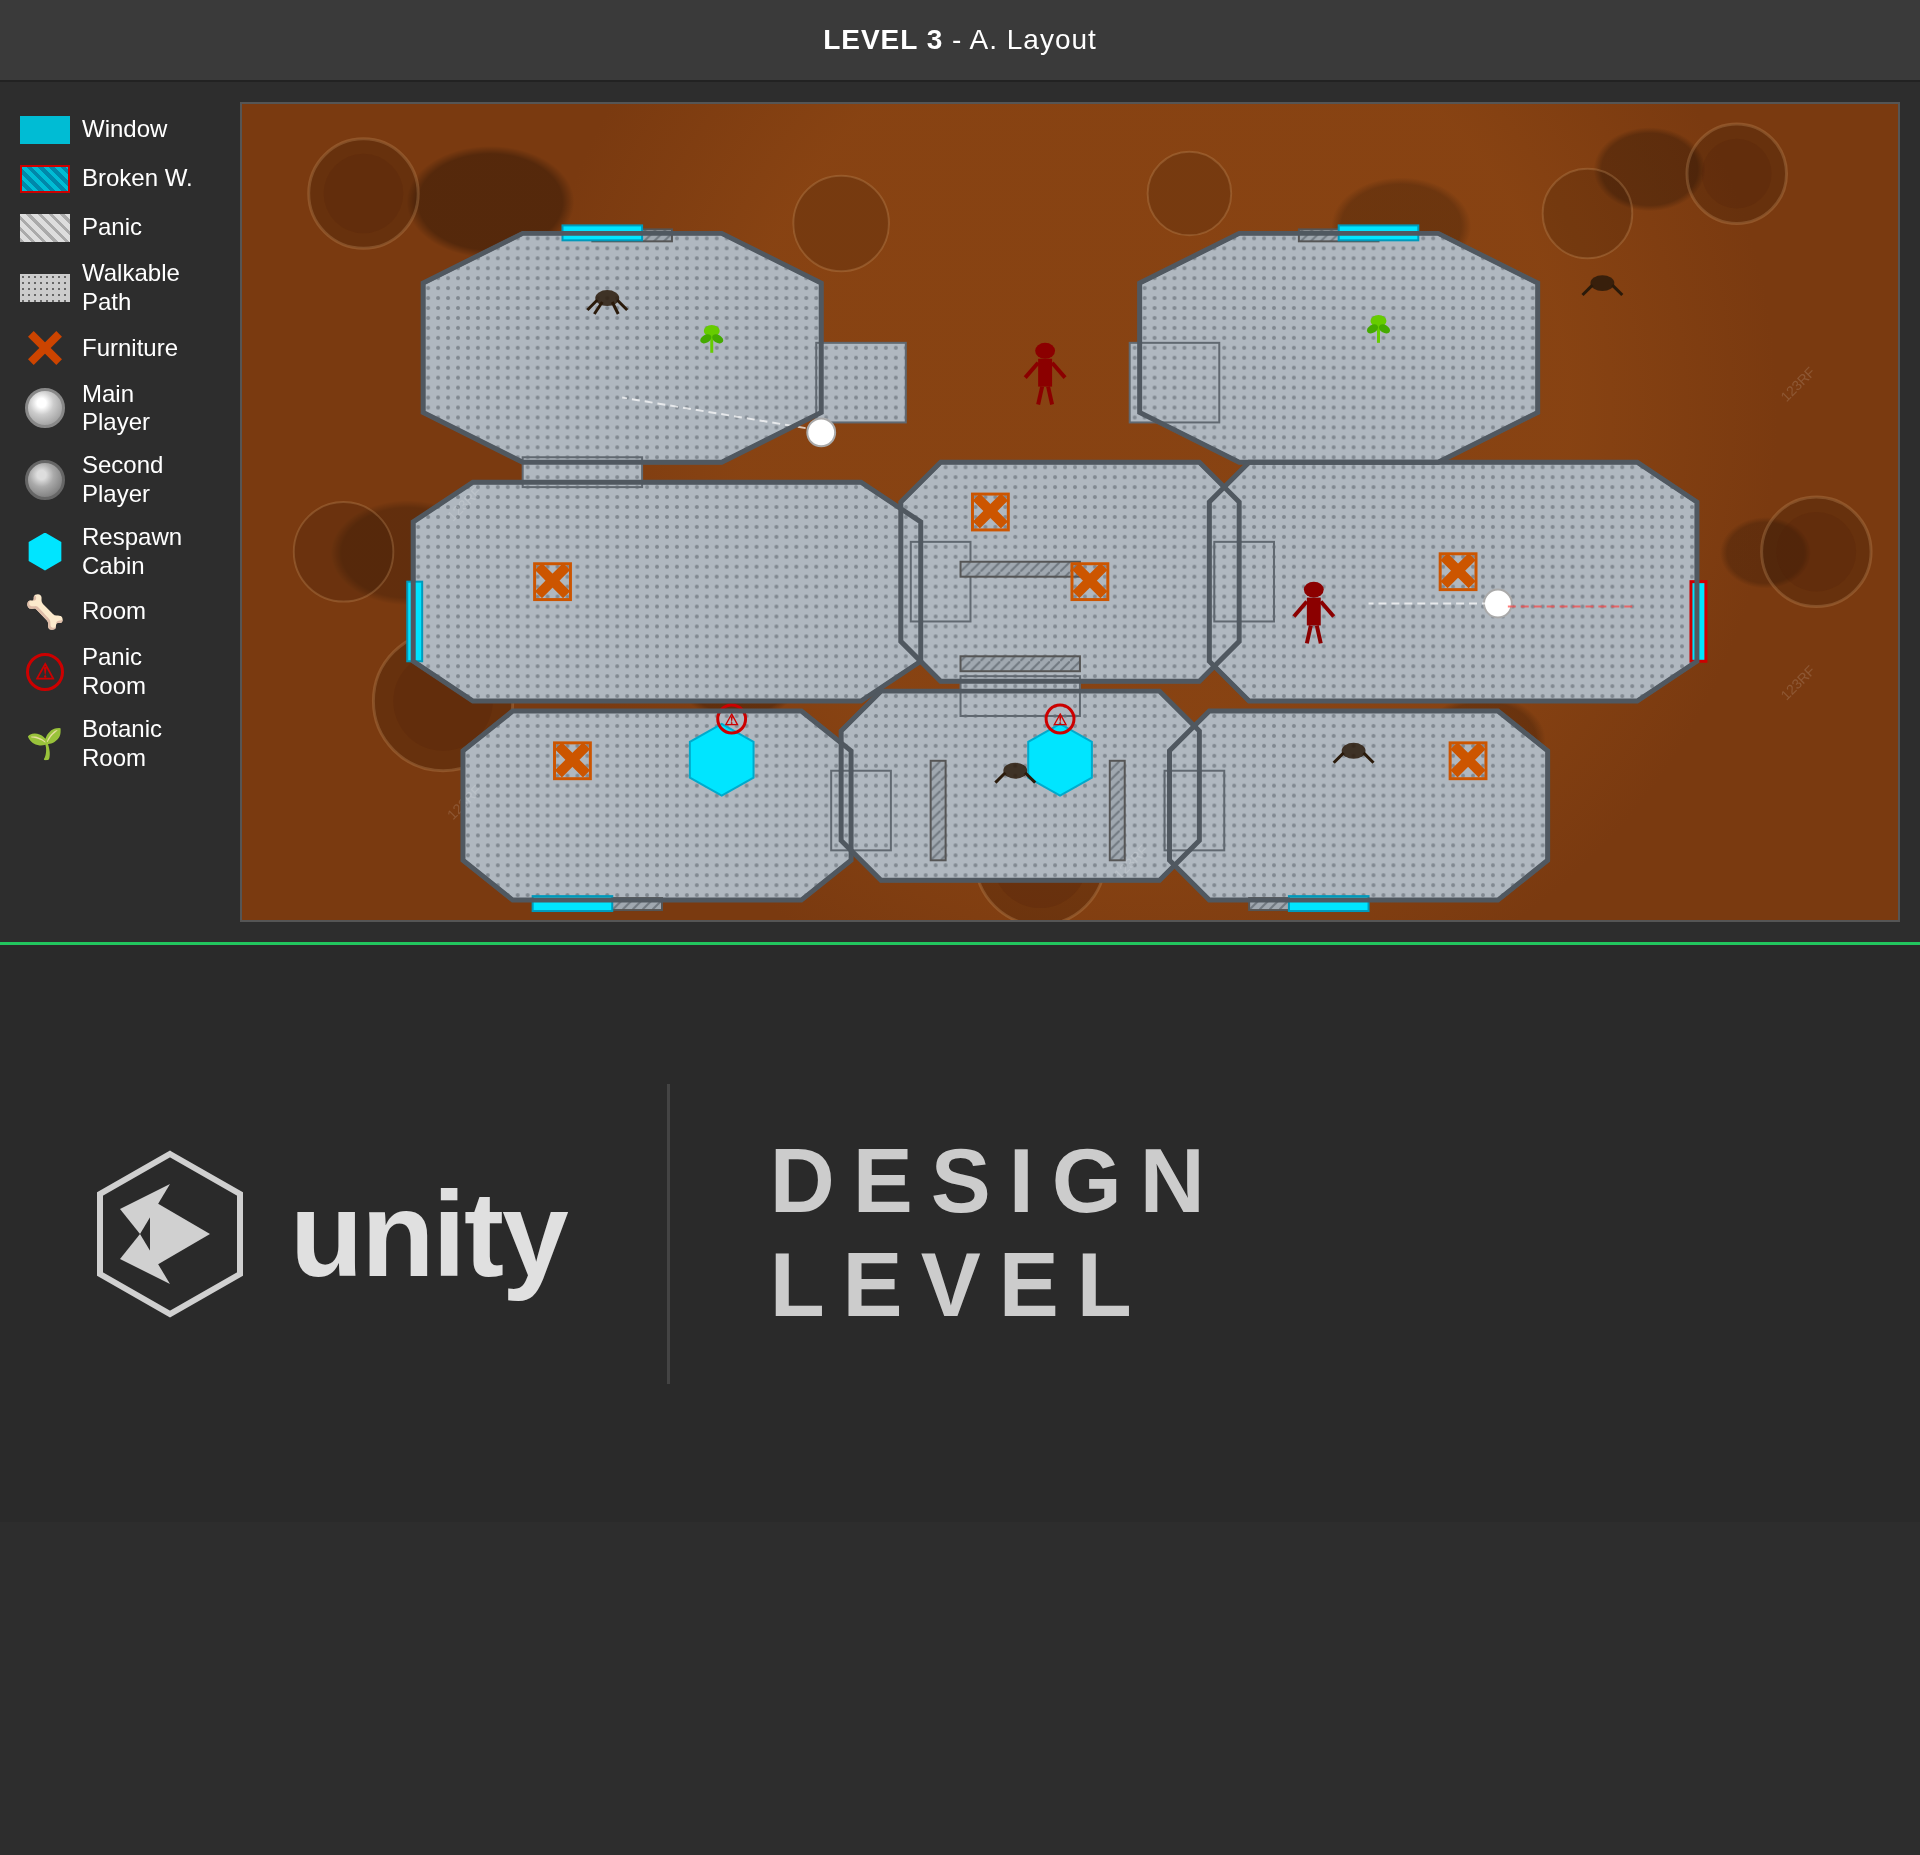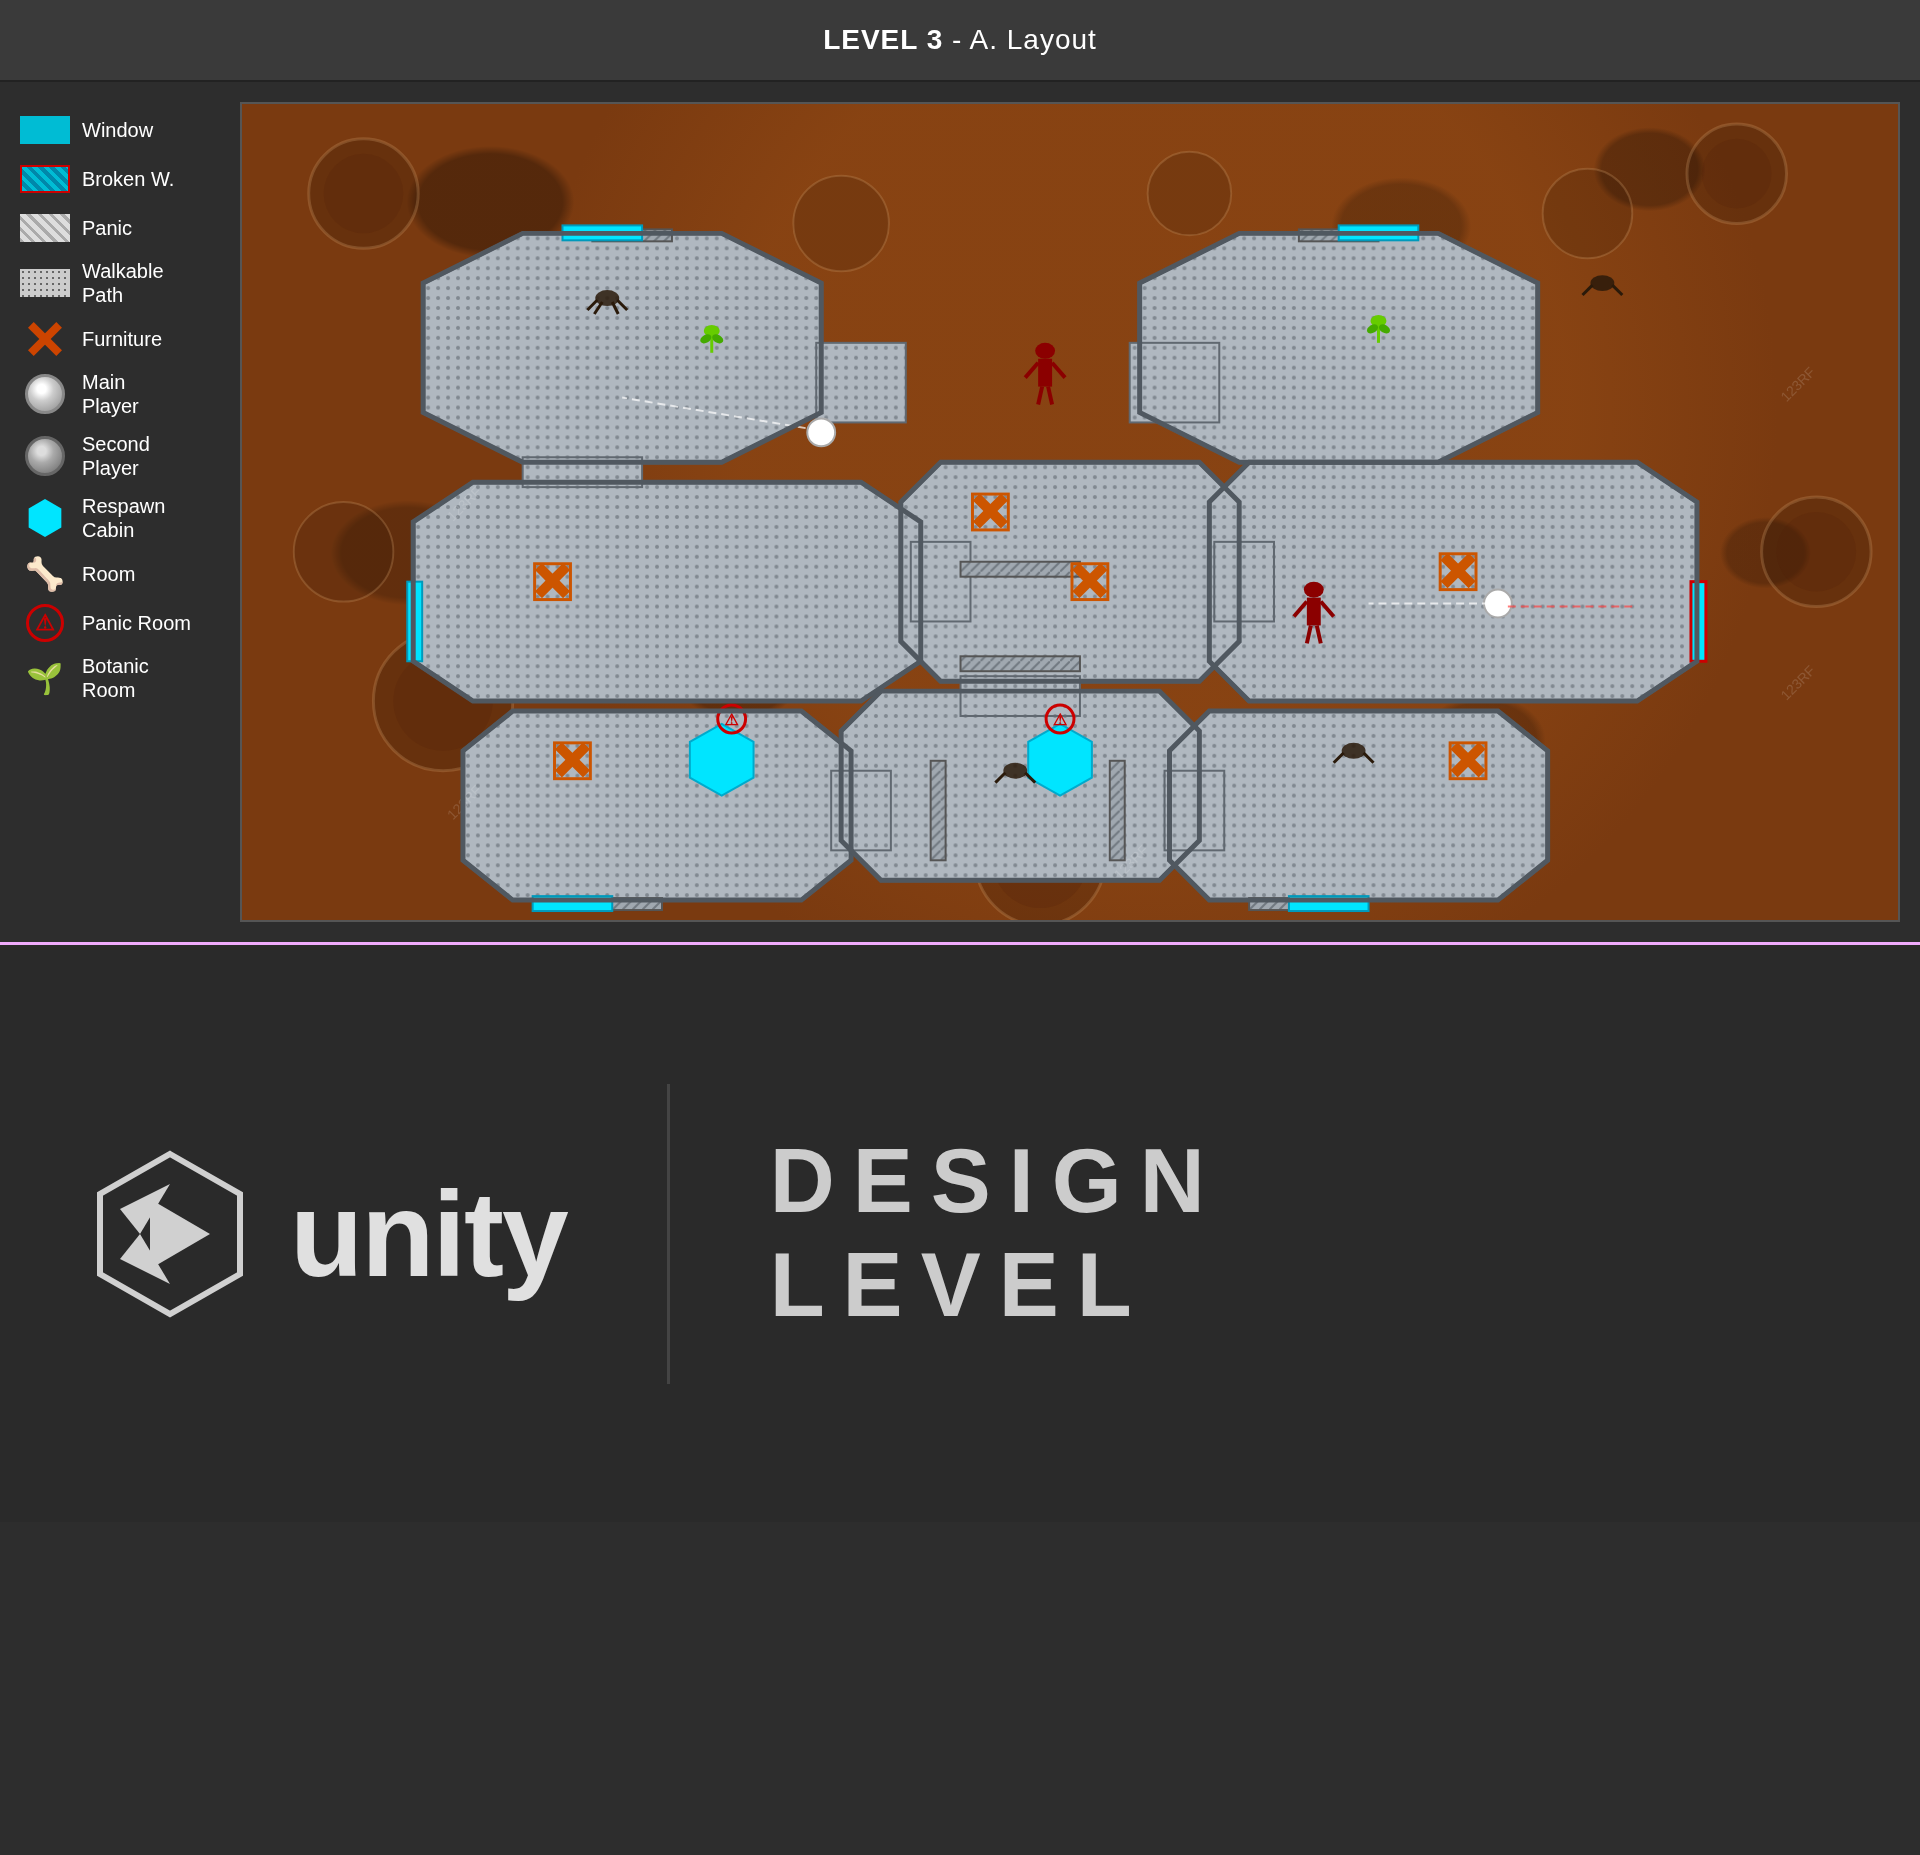--- a/index.html
+++ b/index.html
@@ -56,21 +56,21 @@
       width: 50px;
       height: 35px;
       flex-shrink: 0;
       display: flex;
       align-items: center;
       justify-content: center;
     }
 
     .legend-label {
       color: #fff;
-      font-size: 20px;
+      font-size: 24px;
       line-height: 1.2;
     }
 
     
     .icon-window {
       width: 50px;
       height: 28px;
       background: #00bcd4;
     }
 
@@ -233,21 +233,21 @@
 
     
     #footer {
       background: #2a2a2a;
       height: 580px;
       display: flex;
       align-items: center;
       justify-content: flex-start;
       padding: 0 80px;
       gap: 60px;
-      border-top: 3px solid #f0abfc;
+      border-top: 3px solid #22c55e;
     }
 
     
     #unity-logo-area {
       display: flex;
       align-items: center;
       gap: 30px;
     }
 
     .unity-diamond {

